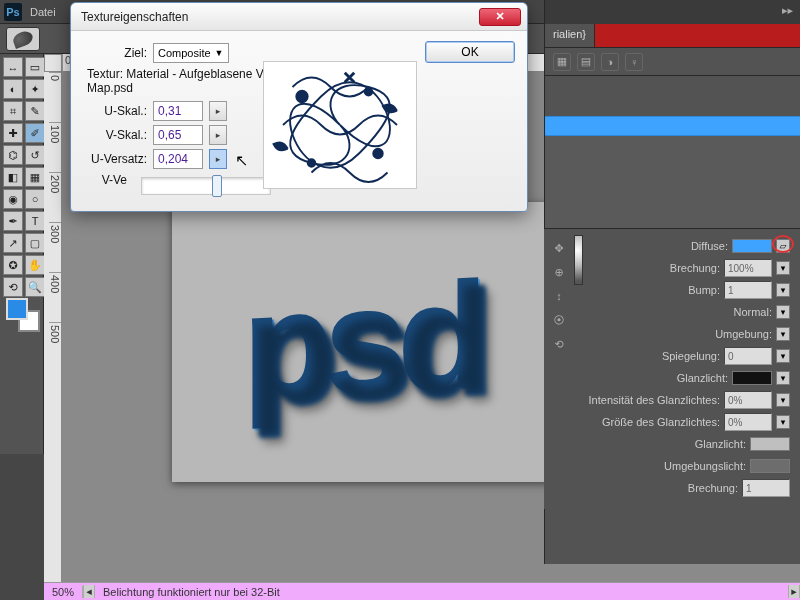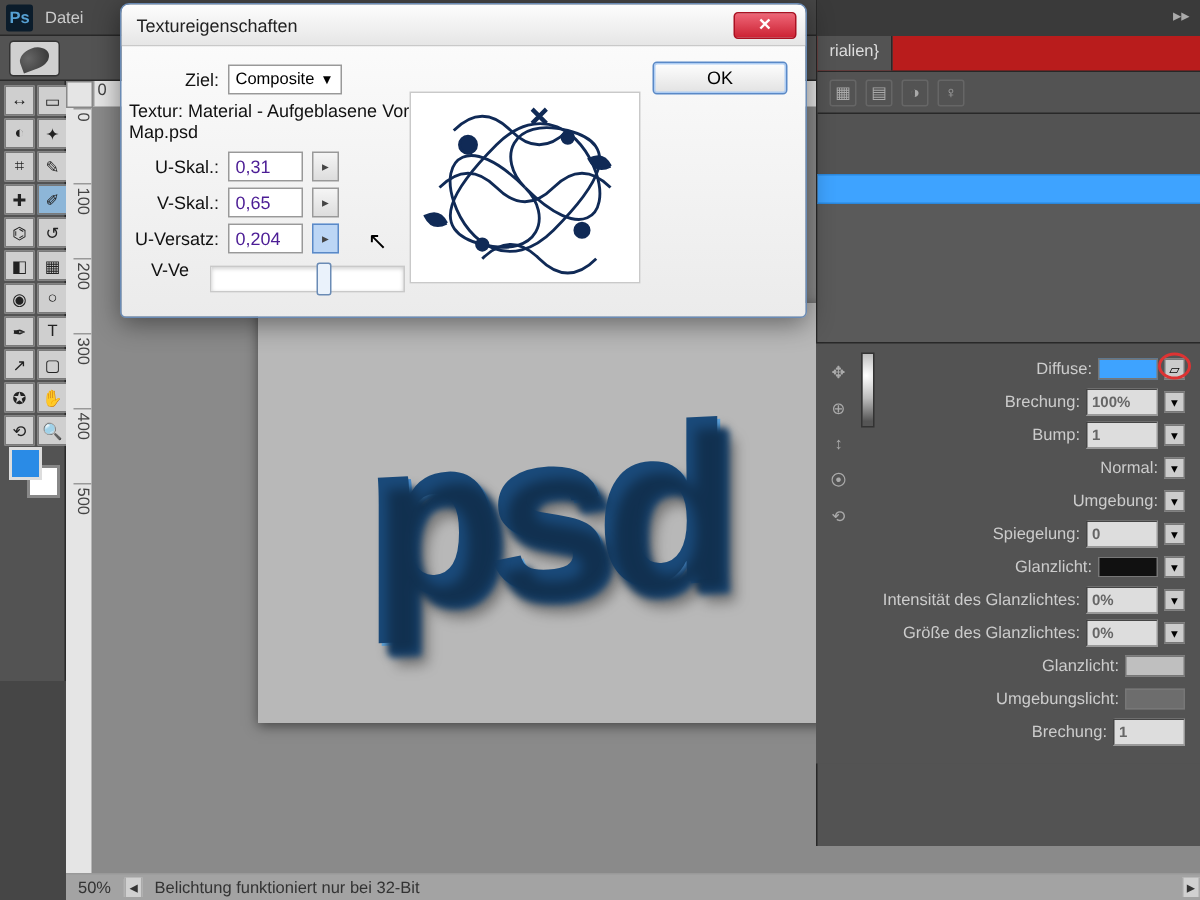--- a/index.html
+++ b/index.html
@@ -45,42 +45,42 @@
 .panel-tabs span { padding: 4px 8px; border-right:1px solid #282828; }
 .panel-tabs span.active { background: #535353; color: #ddd; }
 .panel-icons { height: 28px; background: #535353; display:flex; align-items:center; gap:6px; padding: 0 8px; border-bottom:1px solid #282828; color:#aaa; }
 .panel-icons div { width:18px; height:18px; border:1px solid #666; border-radius:2px; display:flex; align-items:center; justify-content:center; }
 .scene-list { height: 150px; background: #5a5a5a; border-bottom: 1px solid #282828; }
 .scene-item { height: 20px; background: #3ea3ff; border-top:1px solid #2a88dd; border-bottom:1px solid #2a88dd; margin-top: 40px; }
 
 .mat-panel { position: absolute; right: 0; top: 228px; width: 256px; background: #535353; padding: 6px 10px 10px 6px; border-top: 1px solid #282828; }
 .mat-row { display:flex; align-items:center; justify-content: flex-end; height: 22px; gap:4px; }
 .mat-row label { color: #ccc; font-size: 11px; white-space: nowrap; }
-.mat-input { width: 48px; height: 18px; background: #ddd; border: 1px inset #999; font-size:10px; padding: 0 3px; color:#666;font-weight:bold; }
+.mat-input { width: 48px; height: 18px; background: #ddd; border: 1px inset #999; font-size:10px; padding: 0 3px; color:#666; }
 .mat-sw { width: 40px; height: 14px; border:1px solid #777; }
 .mat-mini { width: 14px; height: 14px; border:1px solid #777; background:#ccc; font-size:9px; text-align:center; line-height:12px; }
 .mat-left { display:flex; flex-direction:column; gap:6px; align-items:center; padding-top:4px; width:24px; }
 .mat-left div { width:18px; height:18px; color:#aaa; display:flex; align-items:center; justify-content:center; }
 .mat-preview { width:50px; height:50px; background: radial-gradient(circle at 35% 30%, #fff, #bbb 45%, #555 90%); border:1px solid #333; border-radius:0; }
 .mat-top { display:flex; gap:6px; }
 .mat-props { flex:1; }
 .red-circle { position:absolute; right:6px; top:6px; width:22px; height:18px; border:2px solid #d33; border-radius:50%; pointer-events:none; }
 
 
-.status { position: absolute; left:44px; bottom:0; right:0; height:18px; background: #a3a3a3; border-top:1px solid #999; display:flex; align-items:center; font-size:11px; color:#333; }
+.status { position: absolute; left:44px; bottom:0; right:0; height:18px; background: #f0abfc; border-top:1px solid #999; display:flex; align-items:center; font-size:11px; color:#333; }
 .status .zoom { padding: 0 8px; border-right:1px solid #aaa; }
 .status .msg { padding: 0 8px; flex:1; }
 .status .arr { width:12px; text-align:center; border-left:1px solid #aaa; border-right:1px solid #aaa; background:#d0d0d0; cursor:pointer; }
 
 
-.dialog { position: absolute; left: 80px; top: 2px; width: 458px; background: linear-gradient(#fdfdfd, #ebebeb); border: 1px solid #6a8bb5; border-radius: 6px 6px 4px 4px; box-shadow: 0 4px 18px rgba(0,0,0,0.45); }
+.dialog { position: absolute; left: 70px; top: 2px; width: 458px; background: linear-gradient(#fdfdfd, #ebebeb); border: 1px solid #6a8bb5; border-radius: 6px 6px 4px 4px; box-shadow: 0 4px 18px rgba(0,0,0,0.45); }
 .dlg-title { height: 28px; display:flex; align-items:center; padding: 0 6px 0 10px; background: linear-gradient(#fdfdfd, #e6e6e6); border-radius: 6px 6px 0 0; border-bottom: 1px solid #c9c9c9; }
 .dlg-title span { font-size: 12px; color: #222; }
 .dlg-close { margin-left:auto; width: 42px; height: 18px; background: linear-gradient(#e67, #c23); border:1px solid #a12; border-radius:3px; color:#fff; display:flex; align-items:center; justify-content:center; font-weight:bold; cursor:pointer; }
-.dlg-body { padding: 8px 12px 12px 5px; display:flex; gap:24px; }
+.dlg-body { padding: 8px 12px 12px 16px; display:flex; gap:24px; }
 .dlg-left { flex:1; }
 .dlg-right { width: 90px; display:flex; flex-direction:column; gap:6px; padding-top:2px; }
 .dlg-btn { height: 22px; background: linear-gradient(#fefefe, #e2e2e2); border:1px solid #8a8a8a; border-radius:3px; font-size:12px; cursor:pointer; }
 .dlg-btn.ok { border-color:#5a89c7; box-shadow: 0 0 0 1px #aecdf3 inset; }
 .dlg-field-row { display:flex; align-items:center; gap:6px; margin: 4px 0; }
 .dlg-field-row label { width: 60px; text-align:right; font-size:12px; color:#111; }
 .dlg-combo { height: 20px; border:1px solid #999; background:#fff; font-size:12px; padding:0 4px; display:flex; align-items:center; gap:4px; }
 .dlg-combo .arr { font-size:9px; }
 .dlg-num { width: 50px; height: 20px; border:1px solid #999; background:#fff; font-size:12px; padding: 0 4px; color:#4c1d95; }
 .dlg-step { width: 18px; height: 20px; border:1px solid #999; background: linear-gradient(#f5f5f5,#ddd); display:flex; align-items:center; justify-content:center; font-size:9px; color:#444; cursor:pointer; }

